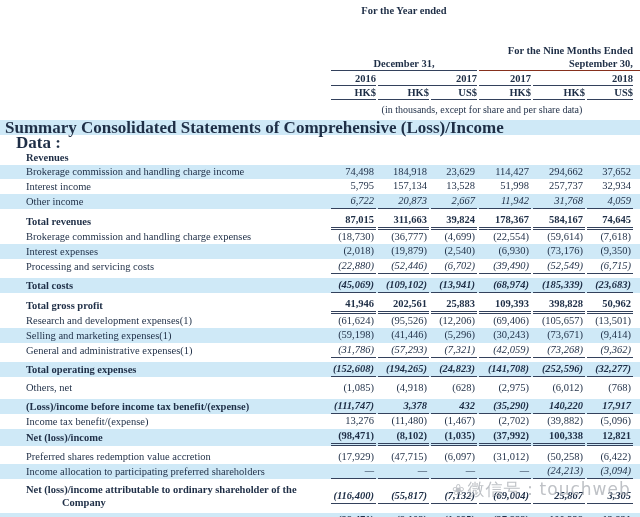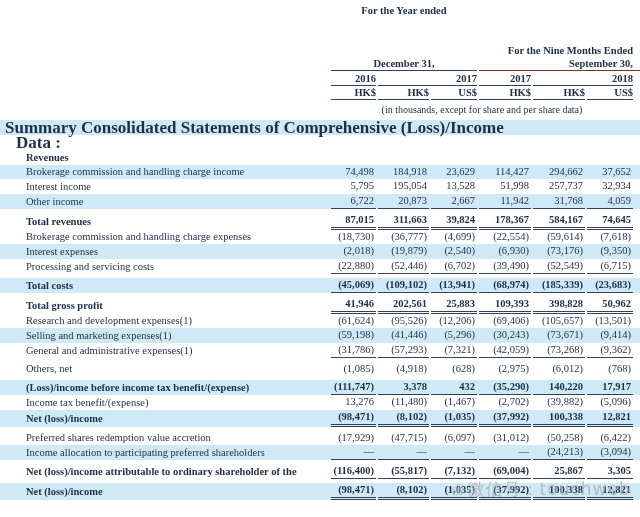--- a/index.html
+++ b/index.html
@@ -35,21 +35,21 @@
   .t2{padding-left:16px;}
   
   .row{min-height:14.5px;align-items:center;font-size:10.5px;line-height:13px;}
   .row.shaded{background:var(--stripe);}
   .row.bold{font-weight:700;}
   .row.gap{margin-top:4px;}
   .lab{white-space:nowrap;overflow:visible;}
   .ind1{padding-left:26px;}
   .lab2{padding-left:36px;}
   .num{text-align:right;padding:0 2px 1px 0;white-space:nowrap;}
-  .num.u{border-bottom:1.1px solid var(--rule);}
+  .num.u{border-bottom:1.1px solid var(--rule);font-style:italic;}
   .num.uu{border-bottom:3px double var(--rule);}
   .fullspan{grid-column:1/8;}
   
   .wm{
     position:absolute;left:452px;top:478px;
     font-family:"DejaVu Sans",sans-serif;
     font-size:17px;font-weight:400;letter-spacing:1px;
     color:var(--wm,#a9adb3);opacity:.75;
     white-space:nowrap;pointer-events:none;
   }
@@ -111,21 +111,21 @@
         <div class="num">23,629</div>
         <div class="num">114,427</div>
         <div class="num">294,662</div>
         <div class="num">37,652</div>
       </div>
       <div class="grid row">
         <div class="lab ind1">
           <div>Interest income</div>
         </div>
         <div class="num">5,795</div>
-        <div class="num">195,054</div>
+        <div class="num">157,134</div>
         <div class="num">13,528</div>
         <div class="num">51,998</div>
         <div class="num">257,737</div>
         <div class="num">32,934</div>
       </div>
       <div class="grid row shaded">
         <div class="lab ind1">
           <div>Other income</div>
         </div>
         <div class="num u">6,722</div>
@@ -227,20 +227,31 @@
         <div class="lab ind1">
           <div>General and administrative expenses(1)</div>
         </div>
         <div class="num u">(31,786)</div>
         <div class="num u">(57,293)</div>
         <div class="num u">(7,321)</div>
         <div class="num u">(42,059)</div>
         <div class="num u">(73,268)</div>
         <div class="num u">(9,362)</div>
       </div>
+      <div class="grid row shaded bold gap">
+        <div class="lab ind1">
+          <div>Total operating expenses</div>
+        </div>
+        <div class="num u">(152,608)</div>
+        <div class="num u">(194,265)</div>
+        <div class="num u">(24,823)</div>
+        <div class="num u">(141,708)</div>
+        <div class="num u">(252,596)</div>
+        <div class="num u">(32,277)</div>
+      </div>
       <div class="grid row gap">
         <div class="lab ind1">
           <div>Others, net</div>
         </div>
         <div class="num">(1,085)</div>
         <div class="num">(4,918)</div>
         <div class="num">(628)</div>
         <div class="num">(2,975)</div>
         <div class="num">(6,012)</div>
         <div class="num">(768)</div>
@@ -296,20 +307,21 @@
         <div class="num u">—</div>
         <div class="num u">—</div>
         <div class="num u">—</div>
         <div class="num u">—</div>
         <div class="num u">(24,213)</div>
         <div class="num u">(3,094)</div>
       </div>
       <div class="grid row bold gap">
         <div class="lab ind1">
           <div>Net (loss)/income attributable to ordinary shareholder of the</div>
+          <div class="lab2">Company</div>
         </div>
         <div class="num u">(116,400)</div>
         <div class="num u">(55,817)</div>
         <div class="num u">(7,132)</div>
         <div class="num u">(69,004)</div>
         <div class="num u">25,867</div>
         <div class="num u">3,305</div>
       </div>
       <div class="grid row shaded bold gap">
         <div class="lab ind1">

